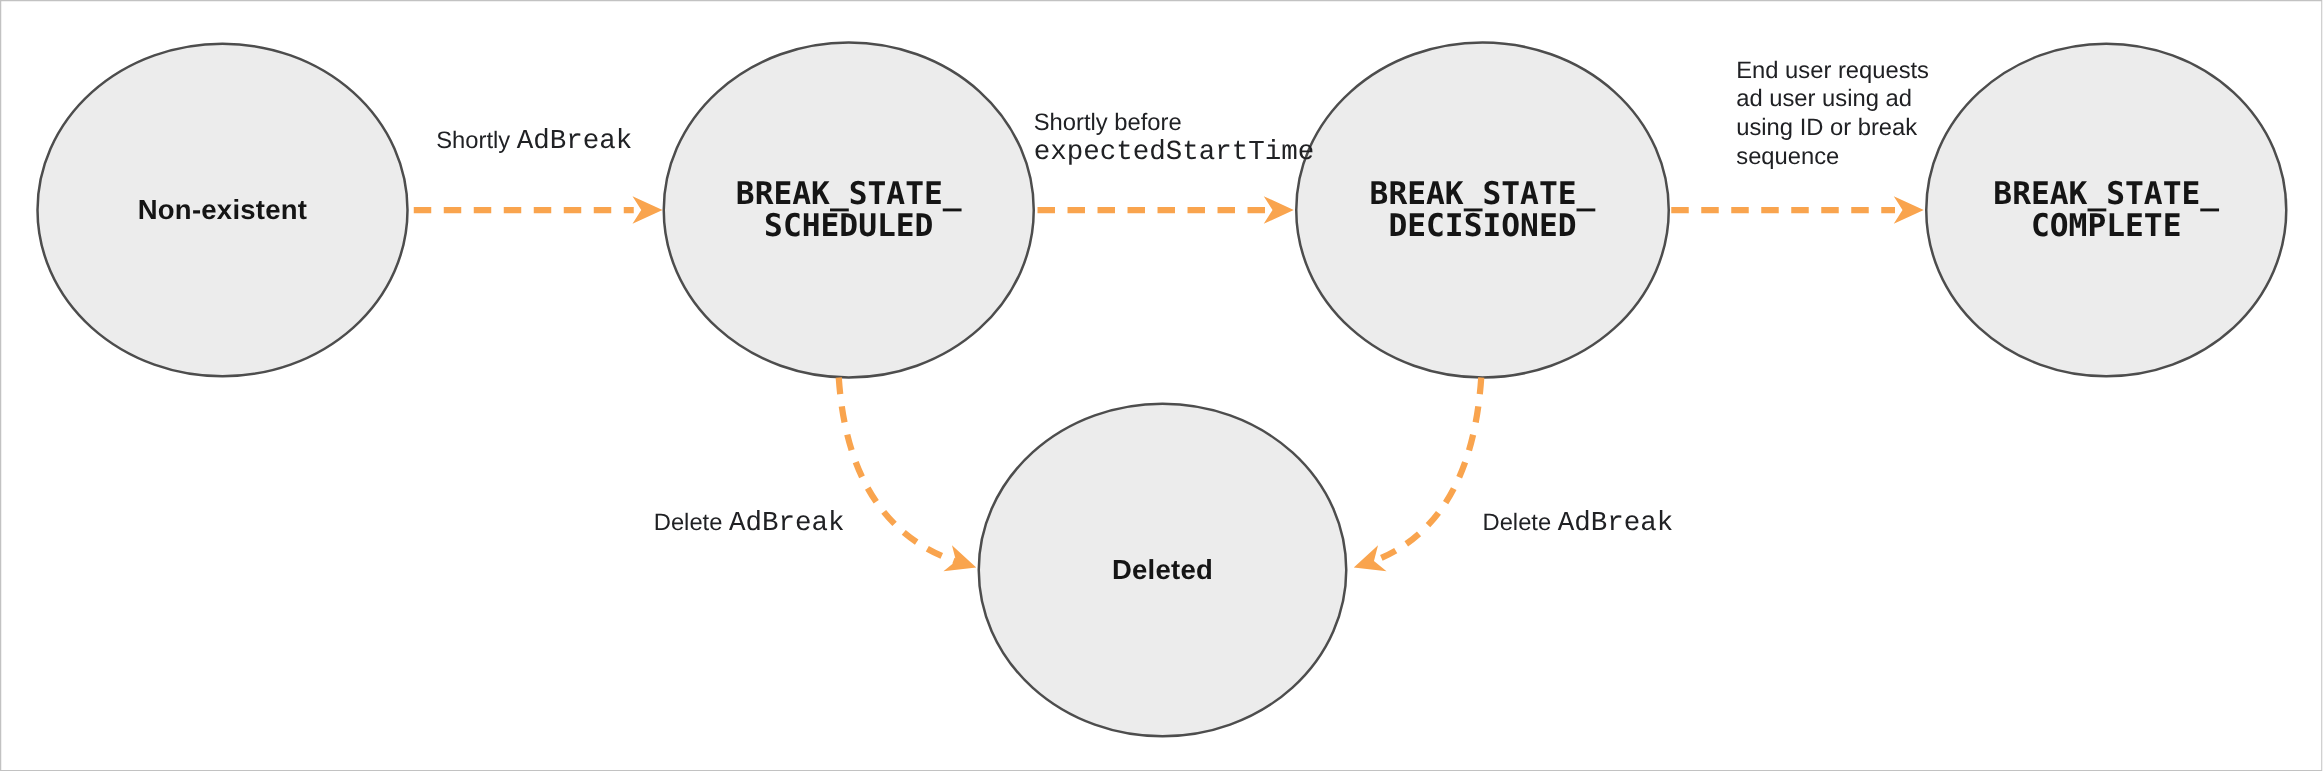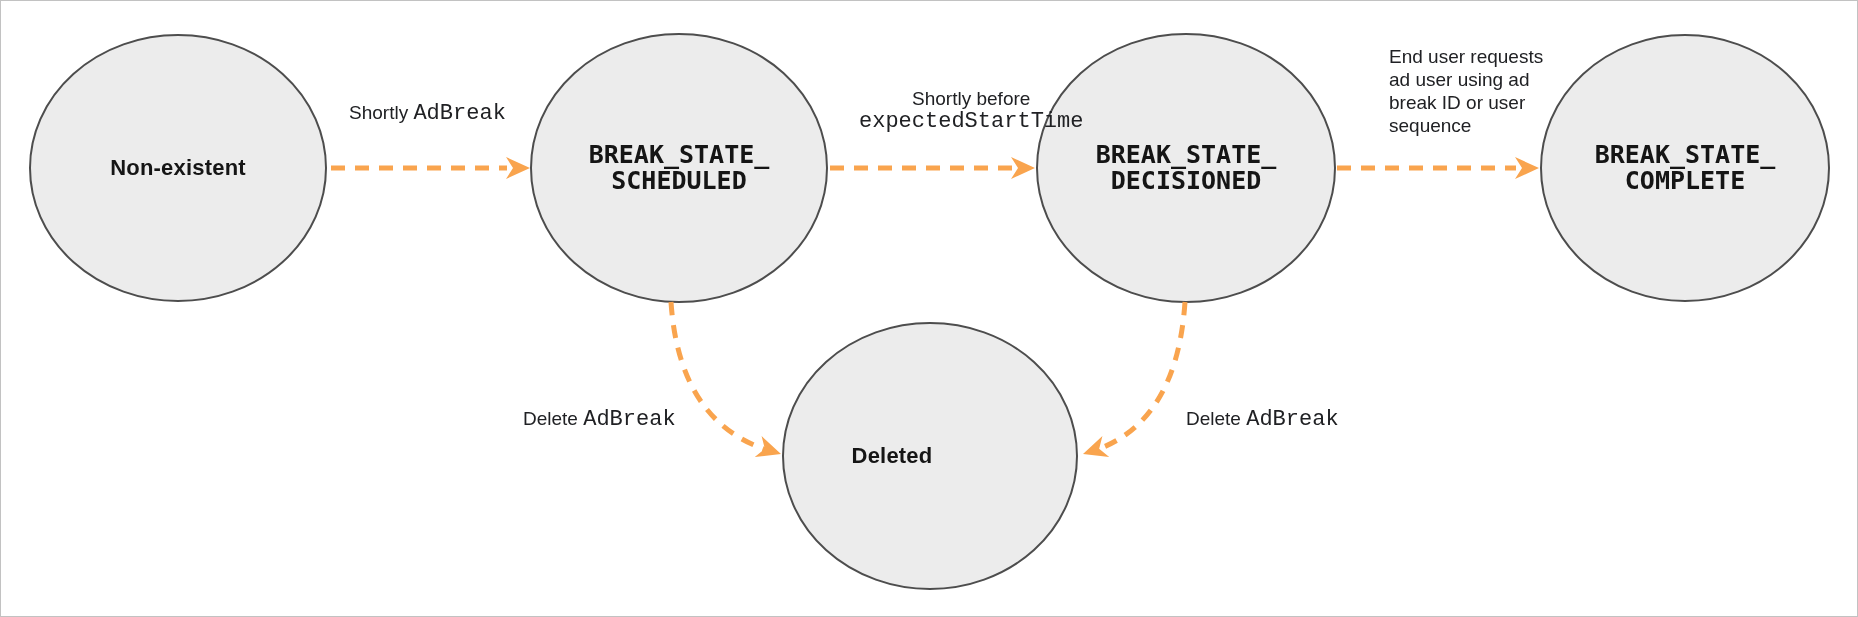--- a/index.html
+++ b/index.html
@@ -96,37 +96,37 @@
   <div class="node-label" style="left:1036px; top:33px; width:298px; height:268px;">
     <span class="code-line">BREAK_STATE_</span>
     <span class="code-line">DECISIONED</span>
   </div>
 
   <div class="node-label" style="left:1540px; top:34px; width:288px; height:266px;">
     <span class="code-line">BREAK_STATE_</span>
     <span class="code-line">COMPLETE</span>
   </div>
 
-  <div class="node-label" style="left:744px; top:322px; width:294px; height:266px;">
+  <div class="node-label" style="left:782px; top:322px; width:294px; height:266px;">
     <span class="plain">Deleted</span>
   </div>
 
   <div class="edge-label" style="left:348px; top:100px;">
     <span>Shortly </span><span class="mono">AdBreak</span>
   </div>
 
-  <div class="edge-label" style="left:858px; top:86px;text-align:center;">
+  <div class="edge-label" style="left:826px; top:86px;">
     <div>Shortly before</div>
     <div class="mono">expectedStartTime</div>
   </div>
 
   <div class="edge-label" style="left:1348px; top:44px;margin-left:40px;">
     <div>End user requests</div>
     <div>ad user using ad</div>
-    <div>break ID or user</div>
+    <div>using ID or break</div>
     <div>sequence</div>
   </div>
 
   <div class="edge-label" style="left:522px; top:406px;">
     <span>Delete </span><span class="mono">AdBreak</span>
   </div>
 
   <div class="edge-label" style="left:1185px; top:406px;">
     <span>Delete </span><span class="mono">AdBreak</span>
   </div>

